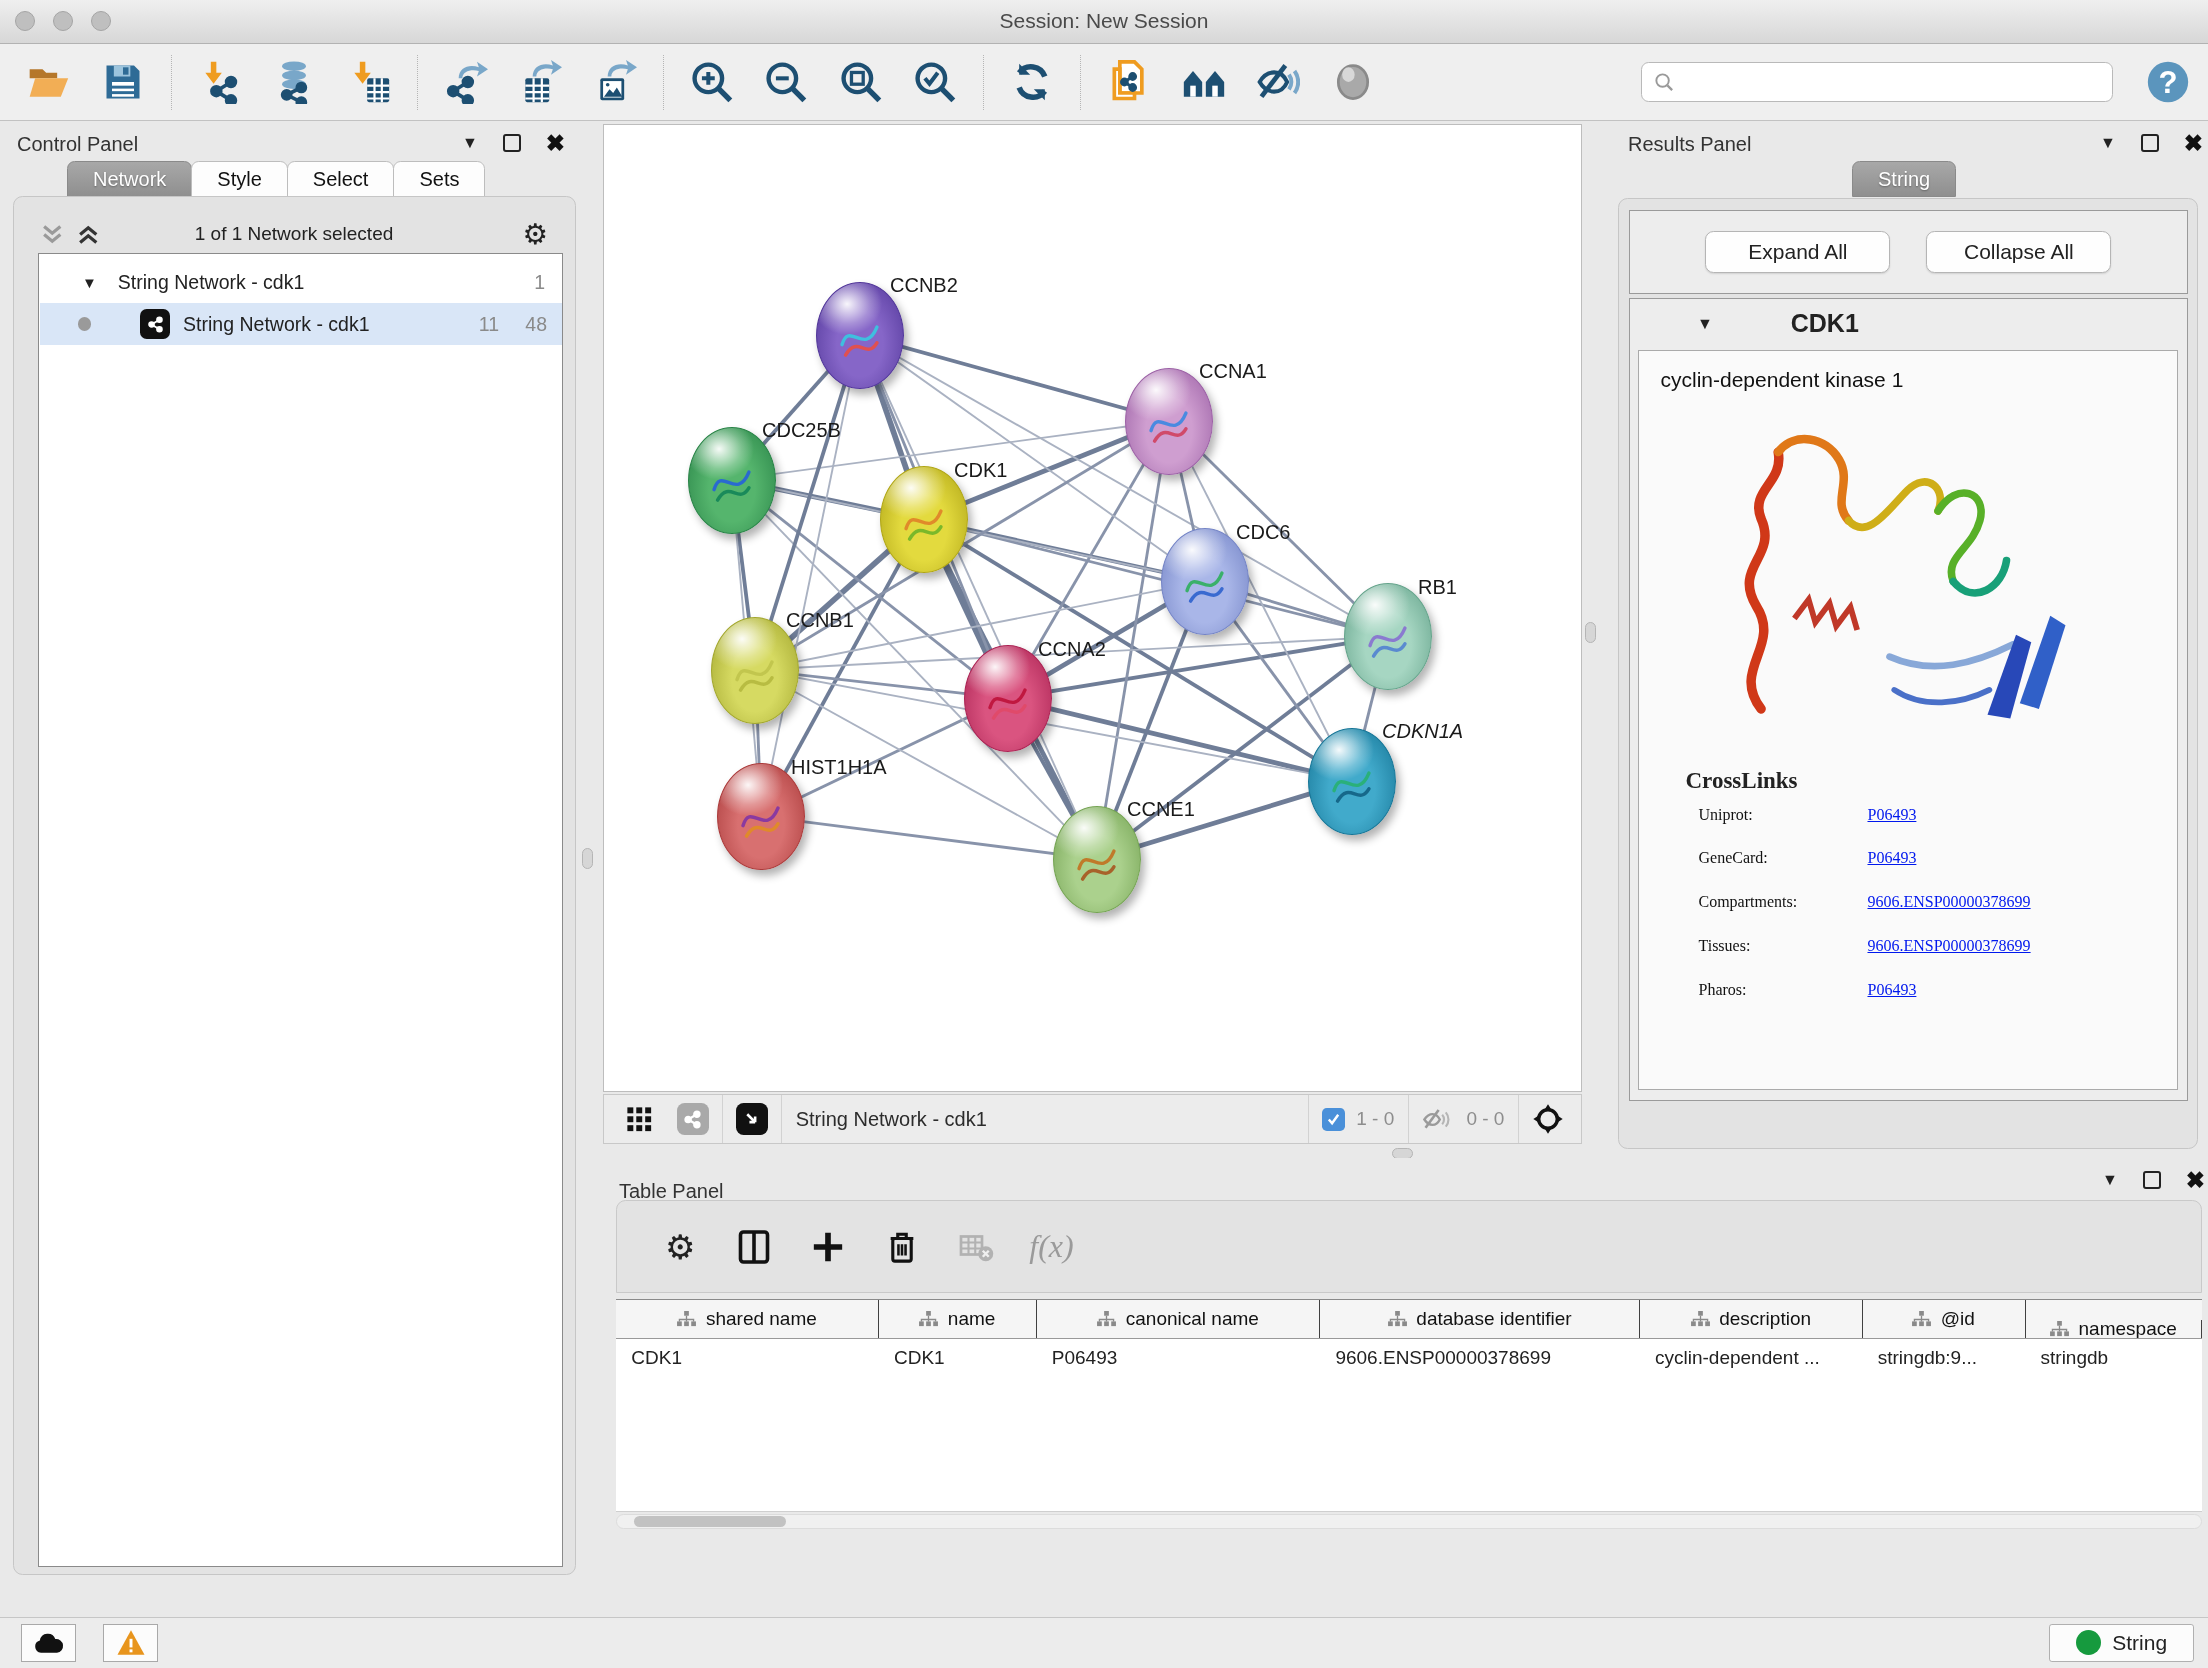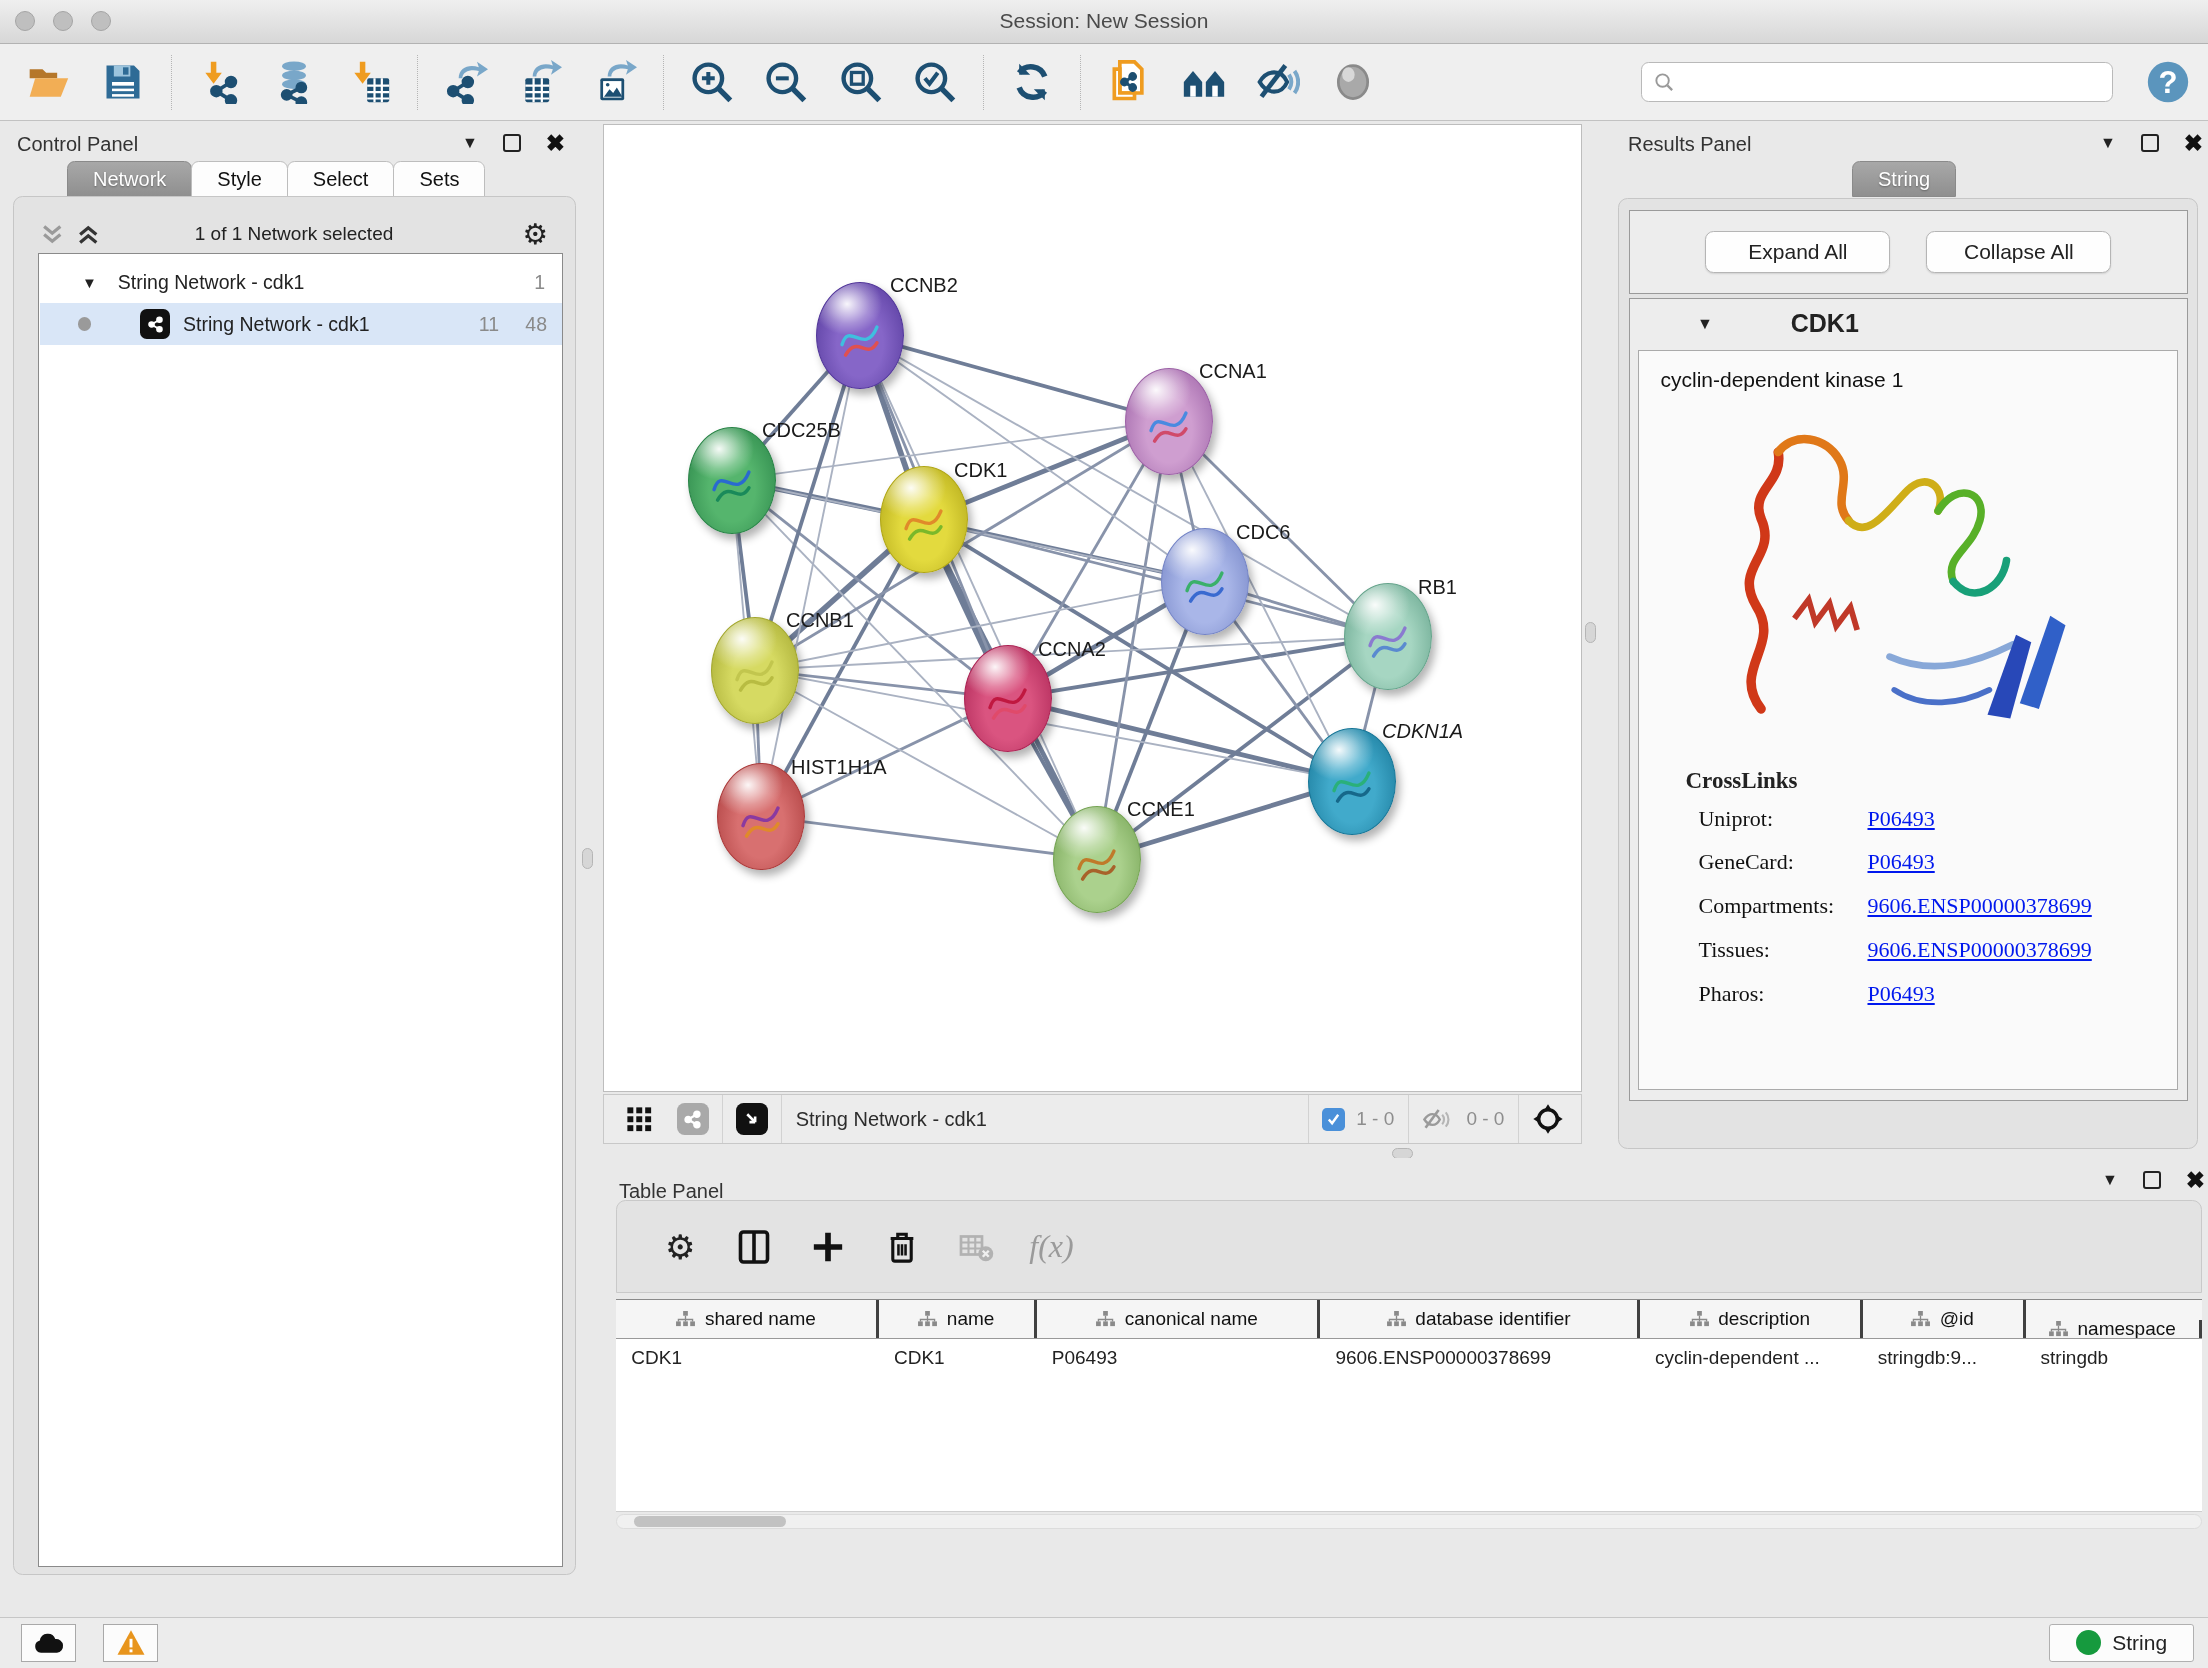--- a/index.html
+++ b/index.html
@@ -51,31 +51,31 @@
   .results-panel{position:absolute;left:1607px;top:121px;width:601px;height:1035px;background:#e9e9e9}
   .rp-box{position:absolute;left:11.4px;top:77px;width:580px;height:951px;background:#e3e3e3;border:1px solid #c6c6c6;border-radius:9.5px}
   .rp-buttons{position:absolute;left:9.5px;top:11.4px;width:559px;height:84px;background:#ededed;border:1px solid #9a9a9a;display:flex;align-items:center;justify-content:center;gap:36px}
   .rp-btn{min-width:185px;height:42px;background:#fefefe;border:1px solid #b5b5b5;border-radius:8.6px;font-size:21px;display:flex;align-items:center;justify-content:center;box-shadow:0 1px 1.9px rgba(0,0,0,.12)}
   .cdk-box{position:absolute;left:9.5px;top:99px;width:559px;height:803px;background:#ededed;border:1px solid #9a9a9a}
   .cdk-head{position:absolute;left:0;top:0;width:100%;height:49px;display:flex;align-items:center}
   .cdk-title{font-size:25px;font-weight:bold}
   .cdk-inner{position:absolute;left:8.6px;top:51px;width:540px;height:740px;background:#fafafa;border:1px solid #aaa}
   .cdk-desc{position:absolute;left:21px;top:17px;font-size:21px;color:#111}
   .xl-title{position:absolute;left:46px;font-family:"Liberation Serif",serif;font-weight:bold;font-size:23px}
-  .xl-row{position:absolute;left:59px;font-family:"Liberation Serif",serif;font-size:22px;display:flex}
+  .xl-row{position:absolute;left:59px;font-family:"Liberation Serif",serif;font-size:16px;display:flex}
   .xl-label{width:169px;color:#111}
   .xl-link{color:#0018ee;text-decoration:underline;cursor:pointer}
   
   .table-panel{position:absolute;left:603px;top:1158px;width:1605px;height:458px;background:#e9e9e9}
   .tp-toolbar{position:absolute;left:13.3px;top:42px;width:1586px;height:93px;background:#e3e3e3;border:1px solid #c9c9c9;border-radius:9.5px 9.5px 0 0;display:flex;align-items:center;gap:32px;padding-left:42px}
   .tp-icon{width:42px;height:42px;display:flex;align-items:center;justify-content:center}
   .fx{font-family:"Liberation Serif",serif;font-style:italic;font-size:32px;color:#9a9a9a}
   .grid-table{position:absolute;left:13.3px;top:141px;width:1586px;height:213px;background:#fff;border-top:1.9px solid #8a8a8a;border-bottom:1px solid #cfcfcf}
   .thead{display:flex;height:39px;background:#f5f5f5;border-bottom:1px solid #999}
-  .th{display:flex;align-items:center;justify-content:center;gap:9.5px;font-size:19px;color:#111;border-right:3px solid #404040;overflow:hidden;white-space:nowrap}
+  .th{display:flex;align-items:center;justify-content:center;gap:9.5px;font-size:19px;color:#111;border-right:1px solid #404040;overflow:hidden;white-space:nowrap}
   .trow{display:flex;height:39px}
   .td{font-size:19px;padding:7.6px 0 0 15px;overflow:hidden;white-space:nowrap}
   .hscroll{position:absolute;left:13.3px;top:356px;width:1586px;height:15px;background:#f0f0f0;border:1px solid #dcdcdc;border-radius:7.6px}
   .hthumb{position:absolute;left:17px;top:1px;width:152px;height:11.4px;background:#c2c2c2;border-radius:5.7px}
   .tp-tabs{position:absolute;left:0;top:392px;width:100%;display:flex;justify-content:center}
   .tp-tabs .tab{height:40px;border-radius:8.6px;margin-right:0;border-radius:8.6px}
   .tp-tabs .tab:first-child{border-radius:8.6px 0 0 8.6px}
   .tp-tabs .tab:last-child{border-radius:0 8.6px 8.6px 0}
   
   .bottom-bar{position:absolute;left:0;top:1617px;width:2208px;height:51px;background:#ececec;border-top:1px solid #c6c6c6}

